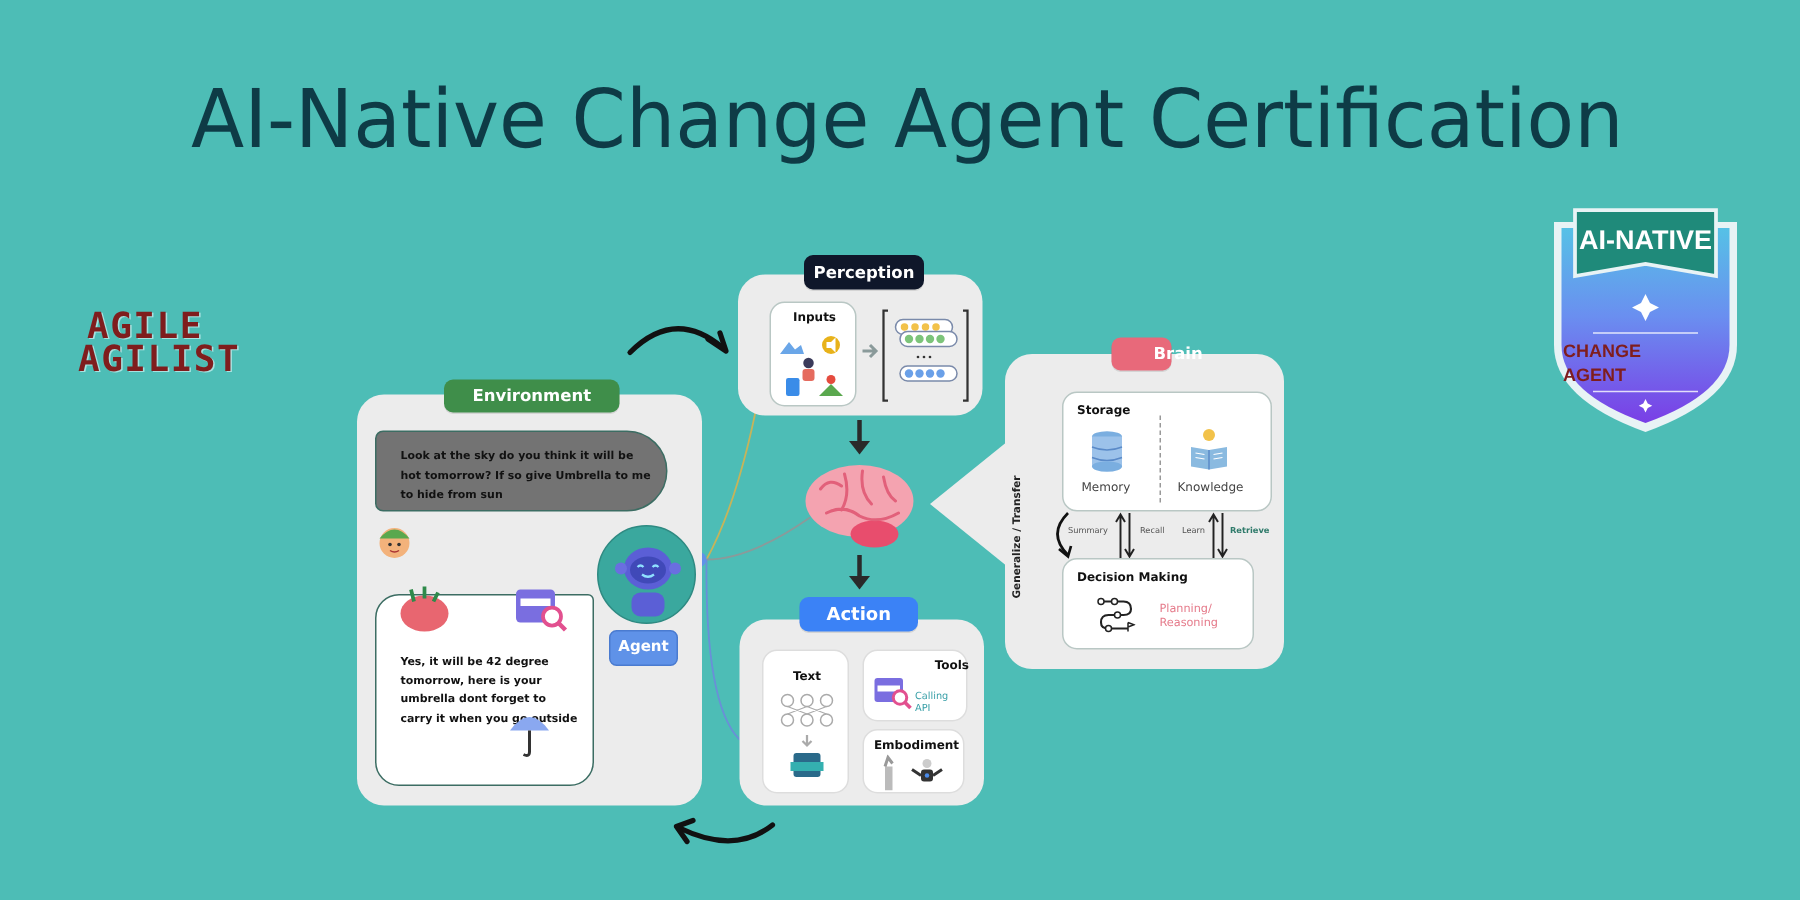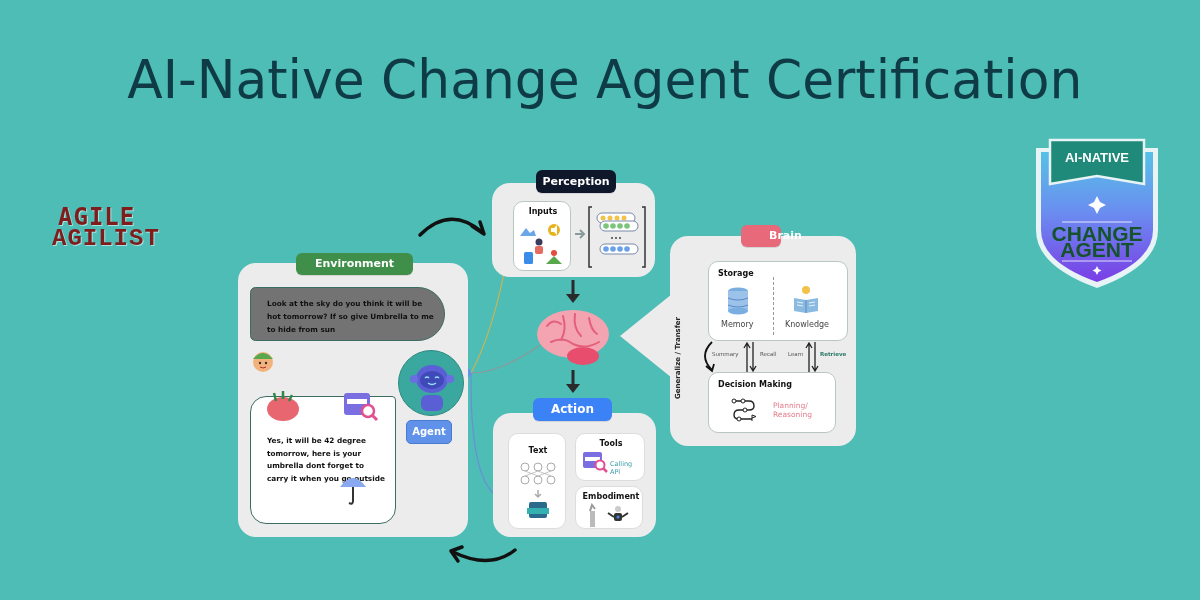--- a/index.html
+++ b/index.html
@@ -27,21 +27,21 @@
   .logo {
     left: 58px; top: 206px; width: 112px;
     font-family: "DejaVu Sans Mono", monospace;
     font-weight: bold;
     color: #7f1d1d;
     font-size: 24px;
     line-height: 22px;
     letter-spacing: 1px;
   }
   .logo .line { display: block; text-shadow: 1px 1px 0 #a7e2e0; }
-  .logo .line2 { margin-left: -6px; font-family: Liberation Mono, monospace; }
+  .logo .line2 { margin-left: -6px; }
 
   
   .badge {
     left: 1032px; top: 138px; width: 130px; height: 150px;
   }
 
   
   .panel {
     background: #ececec;
     border-radius: 18px;
@@ -113,22 +113,22 @@
       </linearGradient>
     </defs>
     <path d="M4 10 L126 10 L126 92 Q126 128 65 150 Q4 128 4 92 Z" fill="#e8f3f5"></path>
     <path d="M9 14 L121 14 L121 92 Q121 124 65 144 Q9 124 9 92 Z" fill="url(#bg)"></path>
     <path d="M18 2 L112 2 L112 46 L65 38 L18 46 Z" fill="#1f8a7a" stroke="#e8f3f5" stroke-width="2.5"></path>
     <path d="M65 58 L68 64 L74 67 L68 70 L65 76 L62 70 L56 67 L62 64 Z" fill="#fff"></path>
     <line x1="30" y1="84" x2="100" y2="84" stroke="#fff" stroke-width="1" opacity="0.8"></line>
     <line x1="30" y1="123" x2="100" y2="123" stroke="#fff" stroke-width="1" opacity="0.8"></line>
     <path d="M65 128 L66.5 131 L69.5 132.5 L66.5 134 L65 137 L63.5 134 L60.5 132.5 L63.5 131 Z" fill="#fff"></path>
   </svg>
-  <div class="abs" style="left:18px;top:12px;width:94px;text-align:center;color:#fff;font-weight:bold;font-size:13px;font-family:'Liberation Sans',sans-serif;">AI-NATIVE</div>
-  <div class="abs" style="left:10px;top:88px;width:110px;text-align:center;color:#14532d;font-weight:bold;font-size:21px;line-height:16px;font-family:'Liberation Sans',sans-serif;">
+  <div class="abs" style="left:18px;top:12px;width:94px;text-align:center;color:#fff;font-weight:bold;font-size:18px;font-family:'Liberation Sans',sans-serif;">AI-NATIVE</div>
+  <div class="abs" style="left:10px;top:88px;width:110px;text-align:left;color:#7f1d1d;font-weight:bold;font-size:12px;line-height:16px;font-family:'Liberation Sans',sans-serif;">
     <div>CHANGE</div>
     <div>AGENT</div>
   </div>
 </div>
 
 <svg class="abs" style="left:0;top:0;" width="1200" height="600">
 
   <path d="M420 235 Q450 205 482 232" fill="none" stroke="#111" stroke-width="3.5" stroke-linecap="round"></path>
   <path d="M472 226 L484 234 L480 222" fill="none" stroke="#111" stroke-width="3.5" stroke-linecap="round" stroke-linejoin="round"></path>
 
@@ -259,21 +259,21 @@
       <circle cx="6" cy="18" r="4" fill="none" stroke="#aaa"></circle>
         <circle cx="19" cy="18" r="4" fill="none" stroke="#aaa"></circle>
         <circle cx="32" cy="18" r="4" fill="none" stroke="#aaa"></circle>
       <path d="M6 9 L19 14 M19 9 L6 14 M19 9 L32 14 M32 9 L19 14" stroke="#aaa" stroke-width="0.7"></path>
       <path d="M19 28 L19 34 M16 32 L19 35 L22 32" stroke="#aaa" stroke-width="1.5" fill="none"></path>
       <rect x="10" y="40" width="18" height="16" rx="2" fill="#2a6a8a"></rect>
         <rect x="8" y="46" width="22" height="6" fill="#34b0b0"></rect>
     </svg>
   </div>
   <div class="card" style="left:82px;top:20px;width:70px;height:48px;border-color:#ddd;">
-    <div class="lbl" style="left:0;top:5px;width:70px;text-align:center;">Tools</div>
+    <div class="lbl" style="left:0;top:5px;width:70px;text-align:right;">Tools</div>
     <svg class="abs" style="left:6px;top:16px;" width="26" height="24" viewBox="0 0 26 24">
       <rect x="1" y="2" width="19" height="16" rx="2" fill="#7a6ee0"></rect>
         <rect x="3" y="7" width="15" height="4" fill="#fff"></rect>
         <circle cx="18" cy="15" r="4.5" fill="#fff" stroke="#e2508f" stroke-width="2"></circle>
         <line x1="21" y1="18" x2="25" y2="22" stroke="#e2508f" stroke-width="2.5"></line>
     </svg>
     <div class="abs" style="left:34px;top:26px;font-size:6.5px;color:#3aa0a8;">Calling API</div>
   </div>
   <div class="card" style="left:82px;top:73px;width:68px;height:43px;border-color:#ddd;">
     <div class="lbl" style="left:0;top:5px;width:70px;text-align:center;">Embodiment</div>

